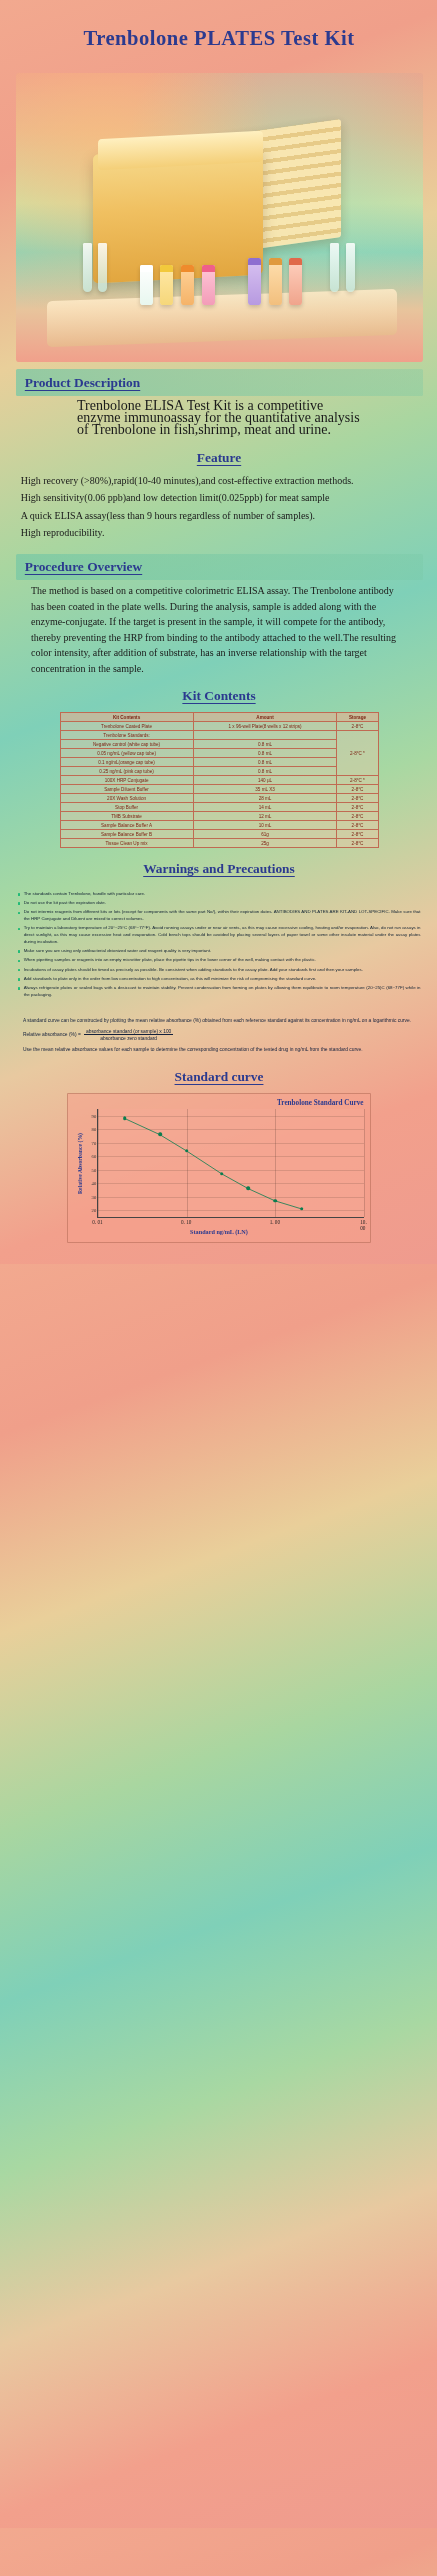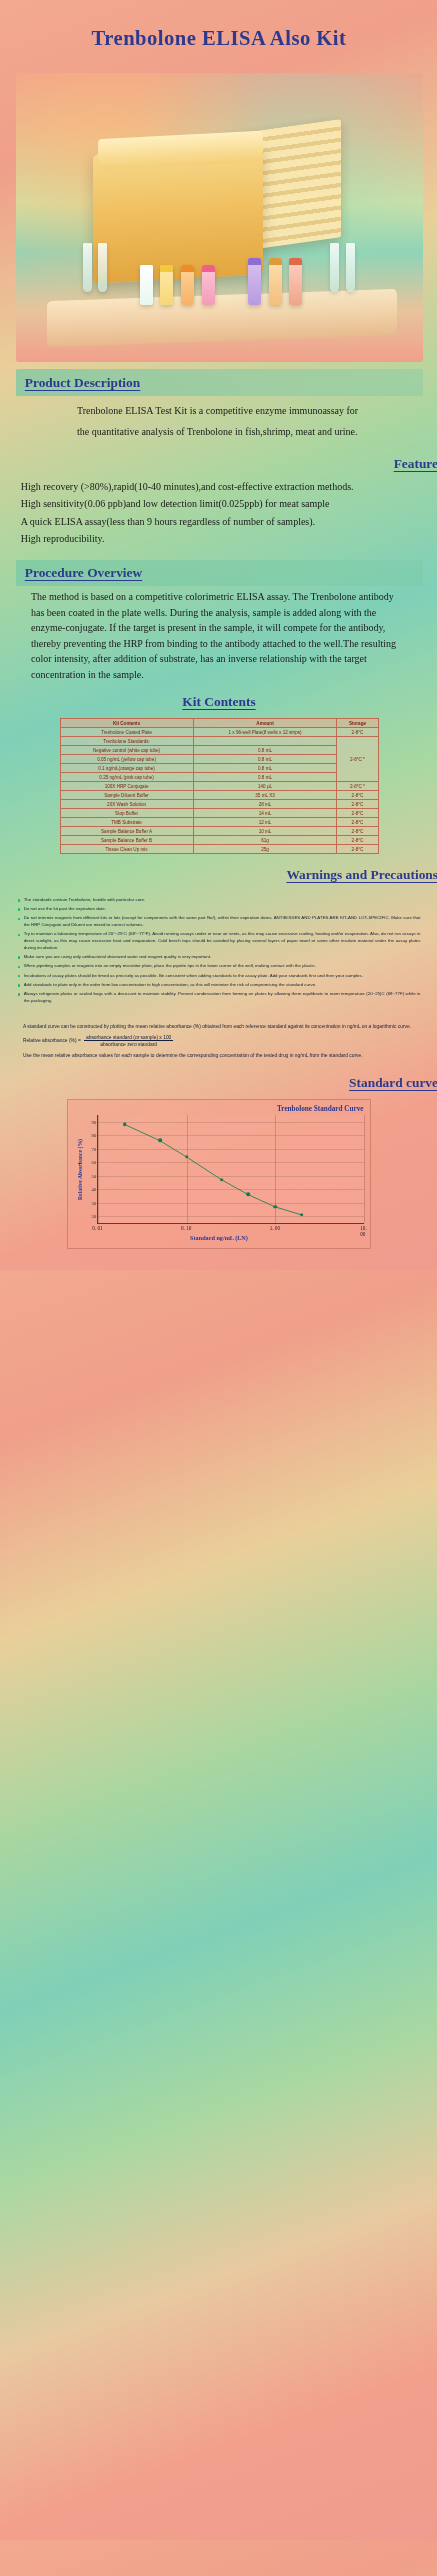--- a/index.html
+++ b/index.html
@@ -61,21 +61,21 @@
     background:linear-gradient(180deg,rgba(255,255,255,.85),rgba(200,235,225,.75));
     box-shadow:0 2.1px 4.1px rgba(0,0,0,0.15);
   }
   .base{
     position:absolute;left:31px;top:222px;width:350px;height:46px;
     background:linear-gradient(180deg,rgba(255,235,200,.85),rgba(230,190,140,.7));
     border-radius:5.2px;transform:skewY(-2deg);
   }
 
   .sec-head{
-    text-align:right;
+    text-align:center;
     font-size:13.4px;
     font-weight:bold;
     color:#2b3a8f;
     padding:9.3px 0 3.1px 0;
     text-decoration:underline;
     text-underline-offset:2.6px;
   }
   .band{
     margin:7.2px 15.5px 0 15.5px;
     padding:5.2px 9.3px;
@@ -83,21 +83,21 @@
     border-radius:1.5px;
   }
   .band .sec-head{padding:0;text-align:left;}
   .body-text{
     font-size:10px;
     line-height:15.5px;
     padding:3.1px 23px 2.1px 23px;
   }
   .body-text.indent{padding-left:31px;padding-right:31px;}
   .lead{
-    font-size:10px;line-height:21px;padding:4.1px 77px 5.2px 77px;
+    font-size:14px;line-height:12px;padding:4.1px 77px 5.2px 77px;
   }
   .feature-list{font-size:10px;line-height:17.5px;padding:2.1px 15.5px 5.2px 15.5px;text-align:center;}
   .feature-list div{text-align:left;padding-left:5.2px;}
 
   table.kit{
     border-collapse:collapse;
     margin:5.2px auto 3.1px auto;
     width:319px;
     font-size:4.6px;
     font-family:"Liberation Sans", sans-serif;
@@ -166,21 +166,21 @@
   .xticks{margin-left:23px;position:relative;height:9.3px;}
   .xticks span{position:absolute;font-size:5.2px;color:#222;transform:translateX(-50%);top:1px;}
   .xlabel{text-align:center;font-size:6.2px;font-weight:bold;color:#2b3a8f;margin-top:1px;}
   .kit-head{ text-align:center;}
 </style>
 </head>
 <body>
 
 <div class="page">
 
-  <h1 class="title">Trenbolone ELISA Also Kit</h1>
+  <h1 class="title">Trenbolone PLATES Test Kit</h1>
 
   <div class="hero">
     <div class="platestack"></div>
     <div class="kitbox"></div>
     <div class="kitlid"></div>
     <div class="base"></div>
     <div class="vialrow">
       <div class="tube" style="left:5.2px;"></div>
       <div class="tube" style="left:20.6px;"></div>
       <div class="vial" style="left:62px;background:linear-gradient(180deg,#fff,#e8f7ef);">

